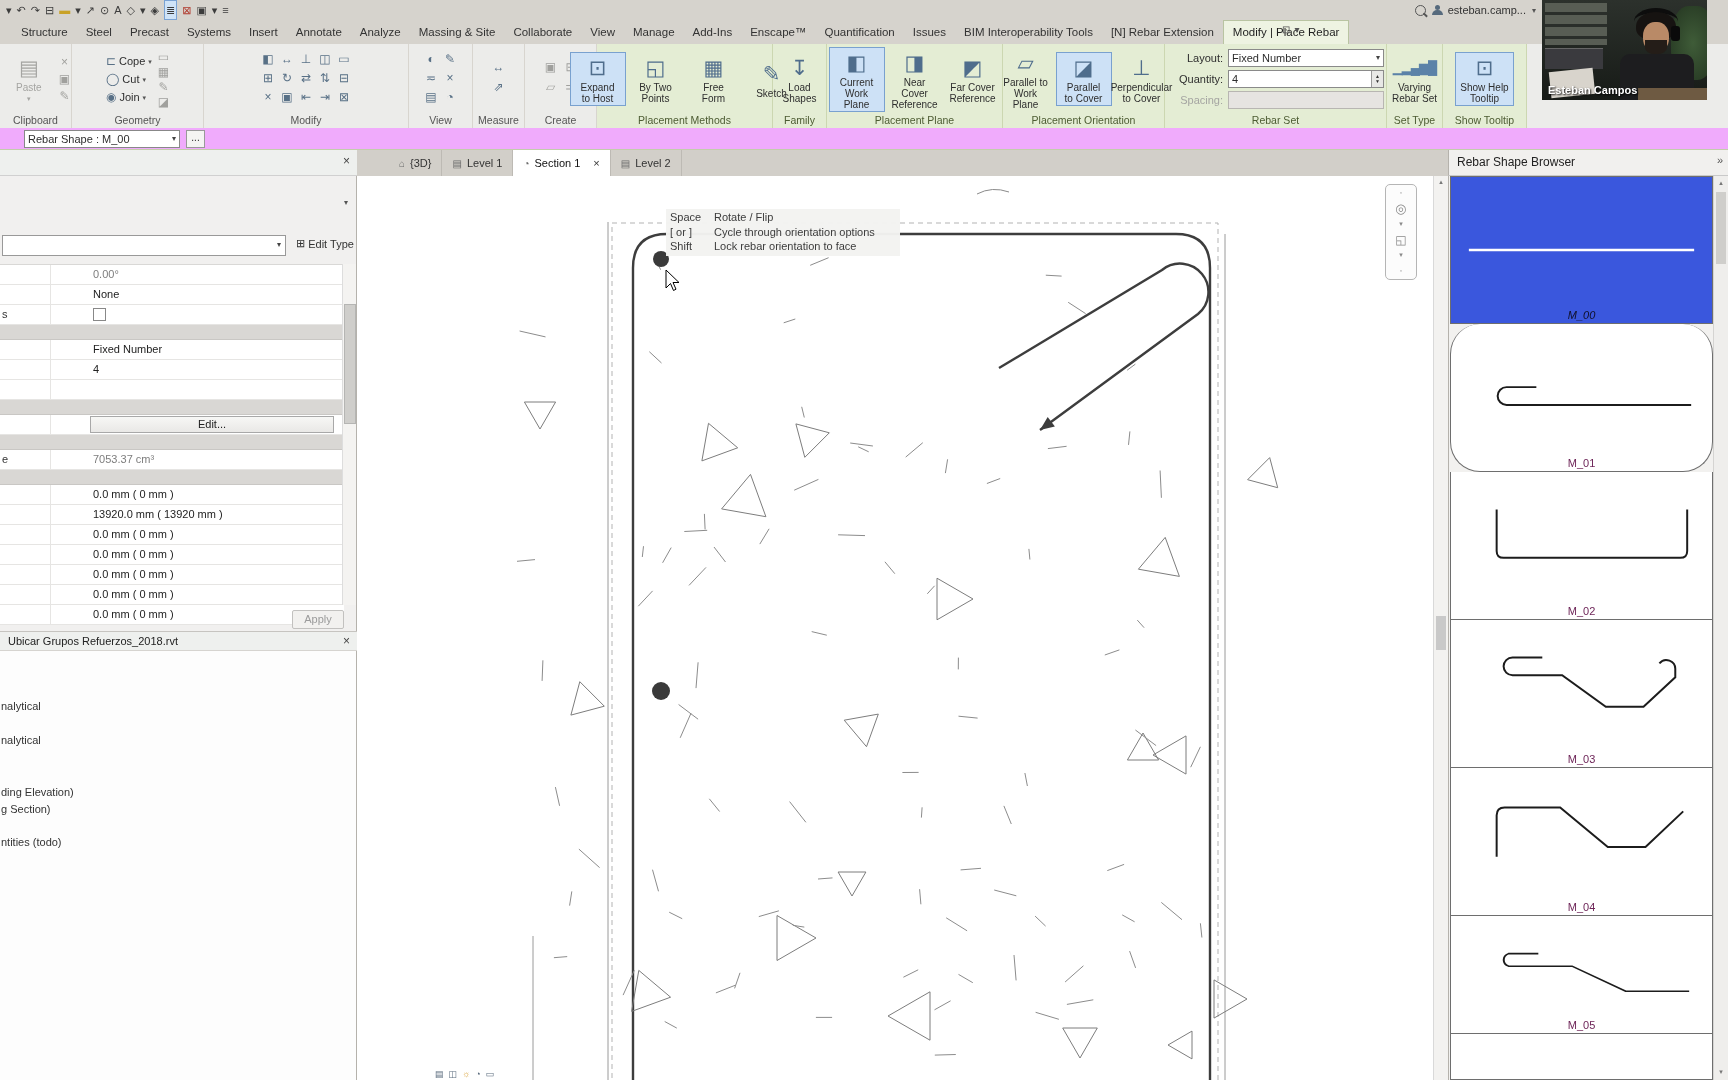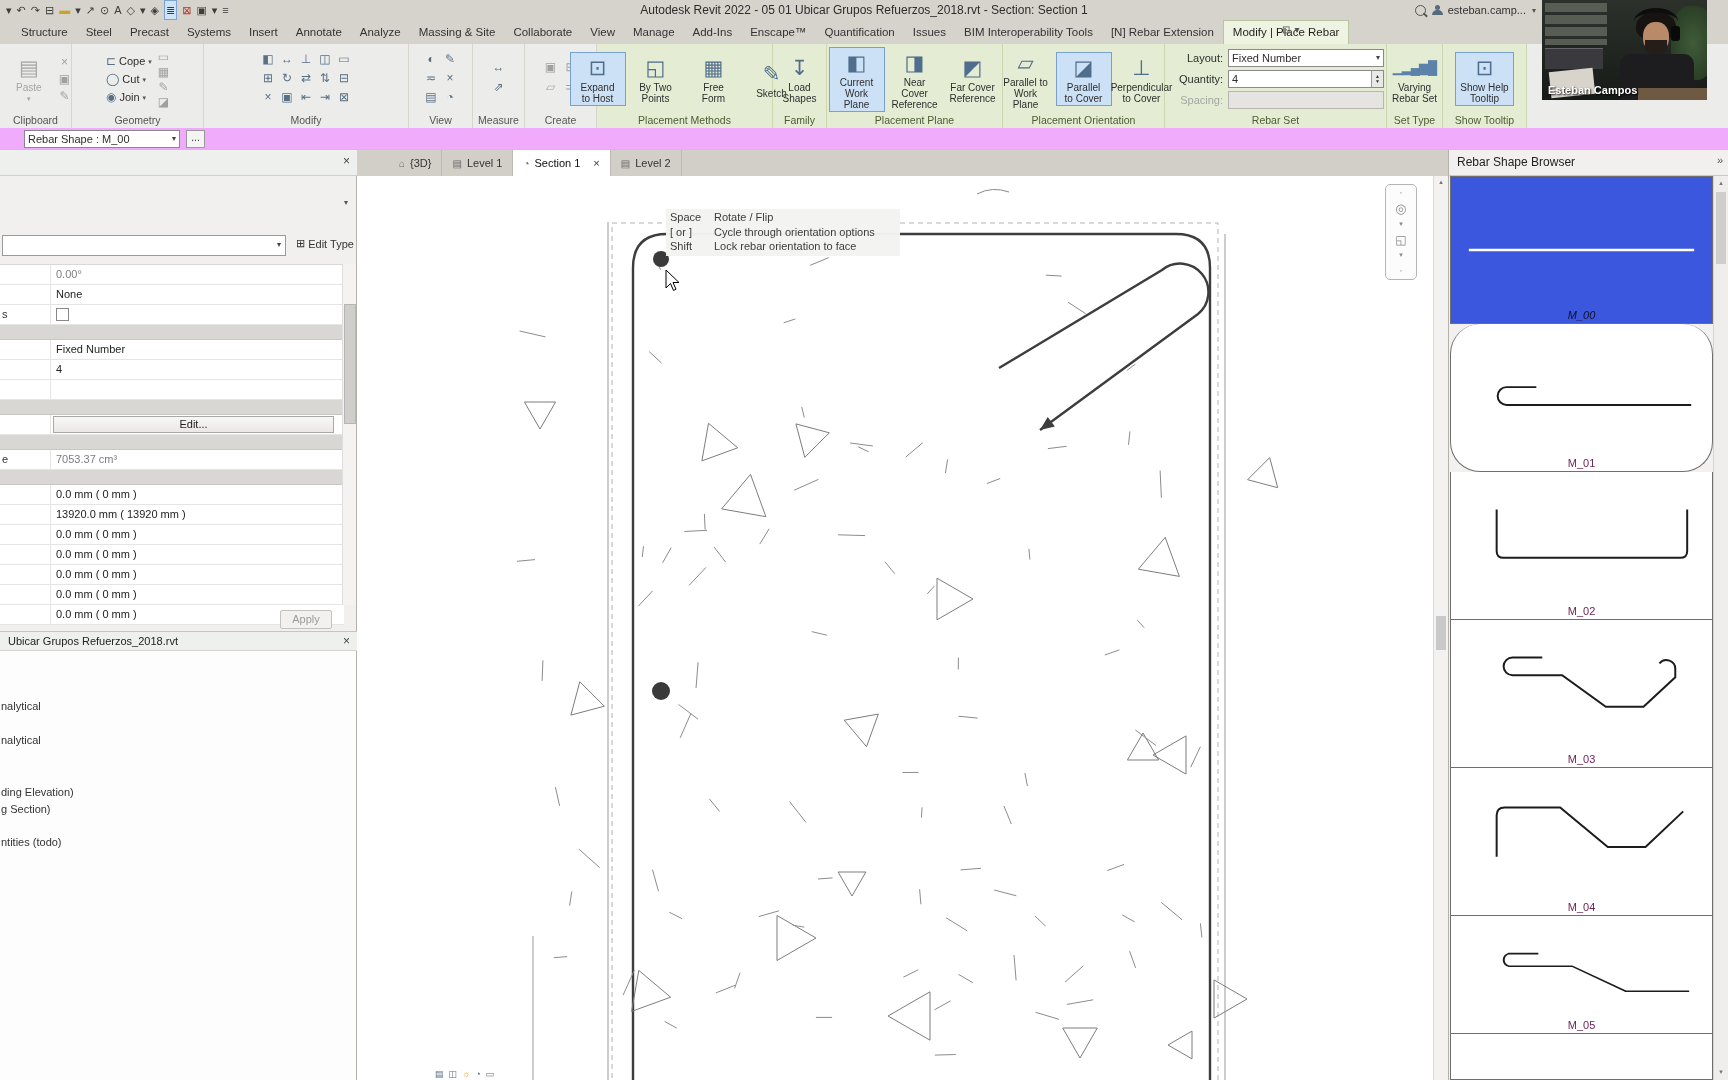--- a/index.html
+++ b/index.html
@@ -78,27 +78,27 @@
   
   #left-panel{position:absolute;left:0;top:0;width:357px;height:904px;background:#f1f0ef;border-right:1px solid #b5b2ac;box-sizing:border-box;}
   #type-selector{position:absolute;left:2px;top:59px;width:282px;height:19px;background:#fff;border:1px solid #999;}
   #type-selector .crt{position:absolute;right:4px;top:4px;font-size:8px;color:#444;}
   #edit-type{position:absolute;left:296px;top:61px;font-size:11px;color:#333;display:flex;gap:3px;align-items:center;}
   #prop-grid{position:absolute;left:0;top:88px;width:344px;background:#fff;border-top:1px solid #d9d8d6;}
   .prow{display:flex;border-bottom:1px solid #e6e5e3;background:#fff;}
   .prow .plab{width:48px;border-right:1px solid #e6e5e3;font-size:11px;color:#333;padding-left:2px;overflow:hidden;}
   .prow .pval{flex:1;font-size:11px;color:#222;padding-left:5px;overflow:hidden;white-space:nowrap;}
   .prow .pval.dim{color:#7d7d7d;}
-  .prow.h19{height:19px;line-height:18px;}
+  .prow.h19{height:19px;line-height:18px;gap:37px;}
   .prow.h14{height:14px;background:#d9d7d4;border-bottom:1px solid #c9c7c4;}
   .pcheck{width:11px;height:11px;border:1px solid #888;background:#fff;margin-top:3px;margin-left:5px;}
   .pbtn{margin:1px 10px 0 2px;flex:1;height:15px;background:linear-gradient(#f7f7f5,#e9e8e6);border:1px solid #a8a8a8;font-size:11px;text-align:center;line-height:15px;color:#222;}
   #prop-scroll{position:absolute;right:0;top:88px;width:13px;height:341px;background:#f4f3f1;border-left:1px solid #ddd;}
   #prop-scroll .thumb{position:absolute;left:1px;top:40px;width:10px;height:118px;background:#cfcecb;border:1px solid #b5b5b3;}
-  #apply-btn{position:absolute;right:24px;top:434px;width:50px;height:17px;background:#f2f1ef;border:1px solid #c2c1bf;border-radius:2px;font-size:11px;color:#9b9b9b;text-align:center;line-height:16px;}
+  #apply-btn{position:absolute;right:12px;top:434px;width:50px;height:17px;background:#f2f1ef;border:1px solid #c2c1bf;border-radius:2px;font-size:11px;color:#9b9b9b;text-align:center;line-height:16px;}
   #pb-header{position:absolute;left:0;top:455px;width:357px;height:20px;background:#eef0ee;border-top:1px solid #c6c4c0;border-bottom:1px solid #d6d4d0;box-sizing:border-box;}
   #pb-header .pb-title{font-size:11px;line-height:19px;padding-left:8px;color:#222;}
   #pb-header .close{position:absolute;right:7px;top:2px;font-size:12px;color:#444;}
   #pb-tree{position:absolute;left:0;top:475px;width:356px;bottom:0;background:#fdfdfd;}
   .tree-item{position:absolute;left:1px;font-size:11px;color:#333;white-space:nowrap;}
   
   #canvas{position:absolute;left:357px;top:0;width:1091px;height:904px;background:#fff;overflow:hidden;}
   #cv-svg{position:absolute;left:0;top:0;}
   #kb-tooltip{position:absolute;left:309px;top:33px;width:232px;background:rgba(243,243,241,.97);padding:1px 0 2px 2px;}
   .tt-row{display:flex;font-size:11px;line-height:14.5px;color:#3c3c3c;}
@@ -157,21 +157,20 @@
         <span class="qat-ic">A</span>
         <span class="qat-ic">◇</span>
         <span class="qat-ic">▾</span>
         <span class="qat-ic">◈</span>
         <span class="qat-ic hl">≣</span>
         <span class="qat-ic" style="color: rgb(176, 58, 46);">⊠</span>
         <span class="qat-ic">▣</span>
         <span class="qat-ic">▾</span>
         <span class="qat-ic">≡</span>
       </div>
-    <div id="win-title">Autodesk Revit 2022 - 05 01 Ubicar Grupos Refuerzos_2018.rvt - Section: Section 1</div>
     <div id="title-right">
       <span class="icon-search"></span>
       <span class="icon-person"></span>
       <span>esteban.camp...</span>
       <span style="font-size:8px;color:#555">▾</span>
     </div>
   </div>
 
   <div id="tabrow">
       <div class="rtab">Structure</div>

